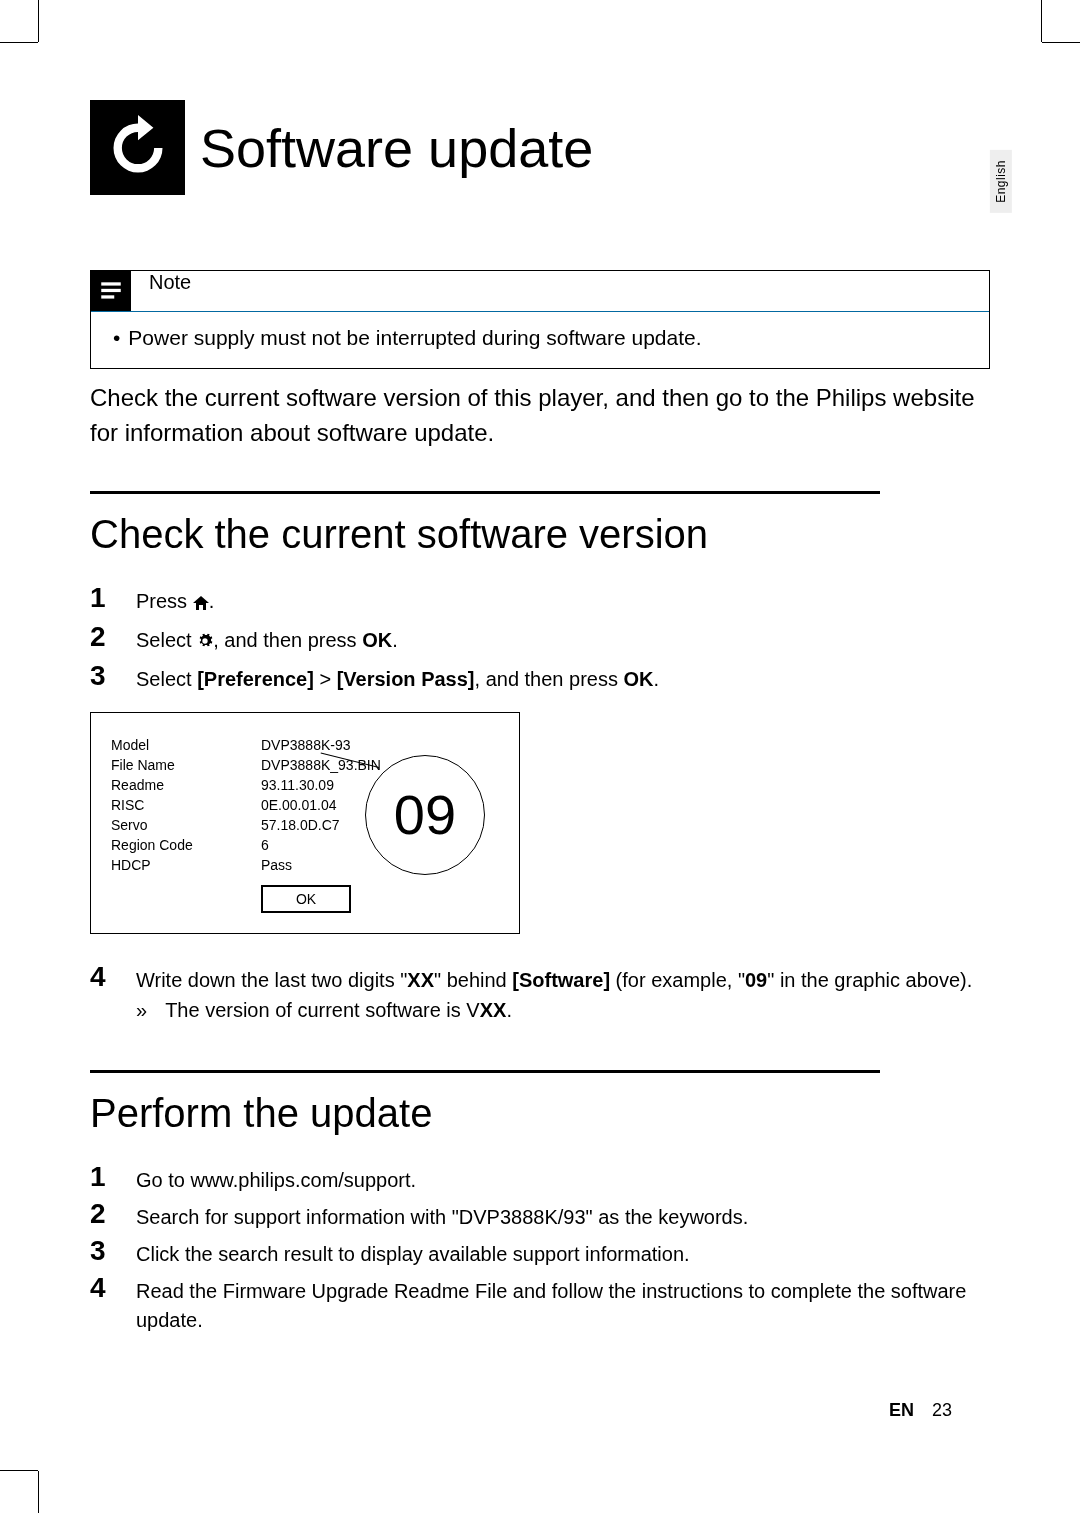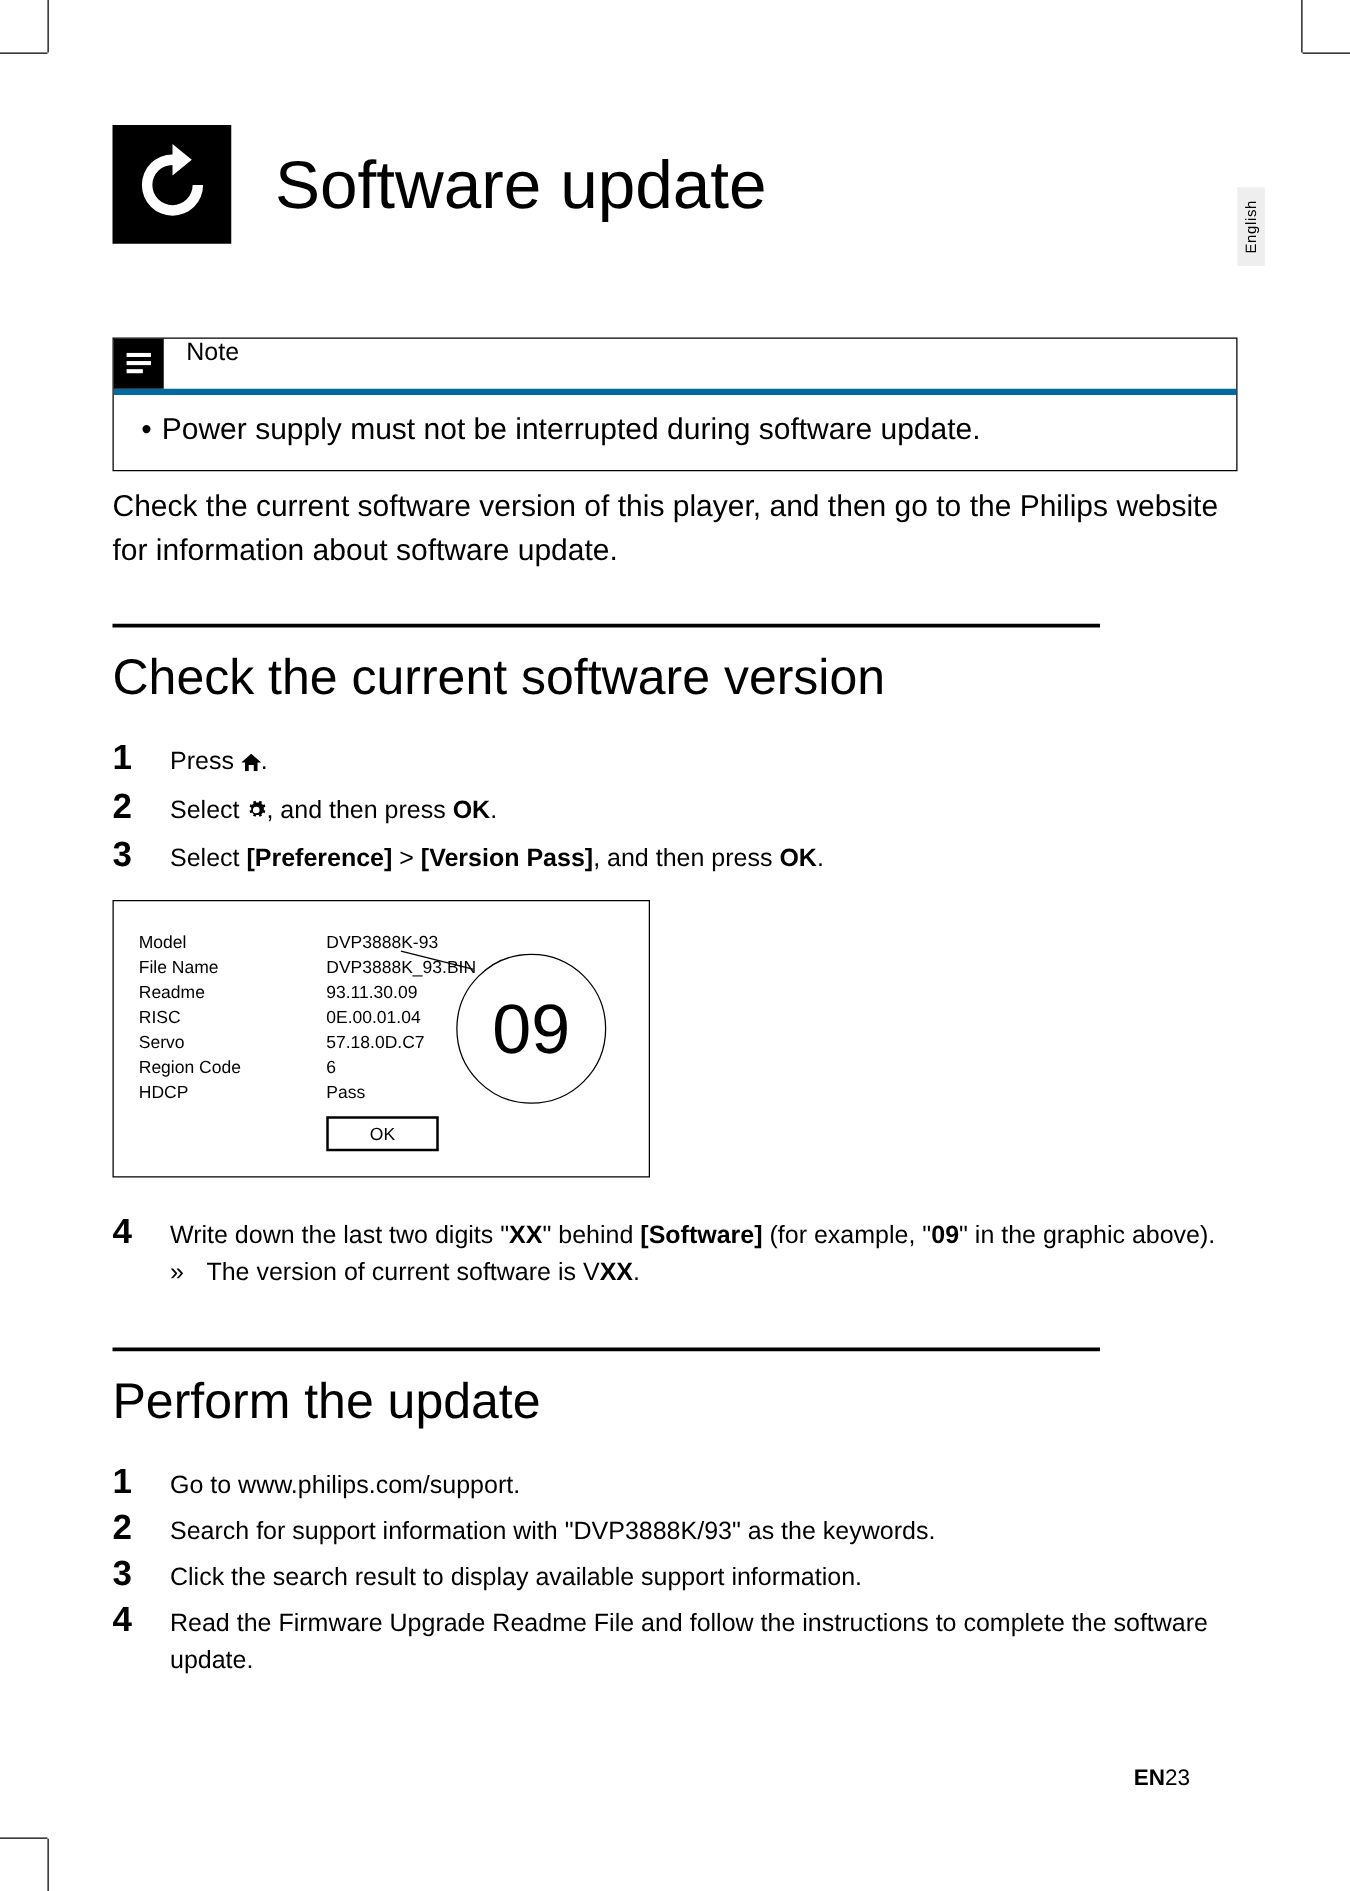--- a/index.html
+++ b/index.html
@@ -35,21 +35,21 @@
     letter-spacing: 0.5px;
     transform: rotate(-90deg);
     transform-origin: right top;
     background: #eee;
     padding: 4px 10px;
   }
 
   .title-row {
     display: flex;
     align-items: center;
-    gap: 35px;
+    gap: 15px;
     margin-bottom: 75px;
   }
   .update-icon {
     width: 95px;
     height: 95px;
     background: #000;
     display: flex;
     align-items: center;
     justify-content: center;
   }
@@ -67,21 +67,21 @@
     gap: 12px;
     padding: 0 0 0 0;
   }
   .note-icon {
     width: 40px;
     height: 40px;
     background: #000;
     display:flex; align-items:center; justify-content:center;
   }
   .note-label { font-size: 20px; margin-left: 6px; }
-  .note-body { padding: 14px 22px 18px 22px; border-top: 5px solid #0369a1; font-size: 24px; }
+  .note-body { padding: 14px 22px 18px 22px; border-top: 1px solid #0369a1; font-size: 21px; }
   .note-body .bullet { margin-right: 8px; }
 
   .intro { font-size: 24px; line-height: 1.45; margin: 12px 0 40px 0; }
 
   hr.rule { border: none; border-top: 3px solid #000; margin: 0 0 18px 0; width: 790px; }
 
   .section-title { font-size: 40px; font-weight: 400; margin-bottom: 26px; }
 
   .steps { margin-top: 6px; }
   .step {
@@ -149,24 +149,25 @@
     height: 1px;
     background: #000;
     top: 54px;
     right: 140px;
     transform: rotate(14deg);
     transform-origin: right center;
   }
 
   .footer {
     position: absolute;
-    bottom: 80px;
+    bottom: 92px;
     right: 128px;
     font-size: 18px;
     display:flex;
+    gap: 18px;
   }
   .footer .en { font-weight: 600; }
 </style>
 </head>
 <body>
 
 <div class="crop tl-h"></div>
 <div class="crop tl-v"></div>
 <div class="crop tr-h"></div>
 <div class="crop tr-v"></div>

